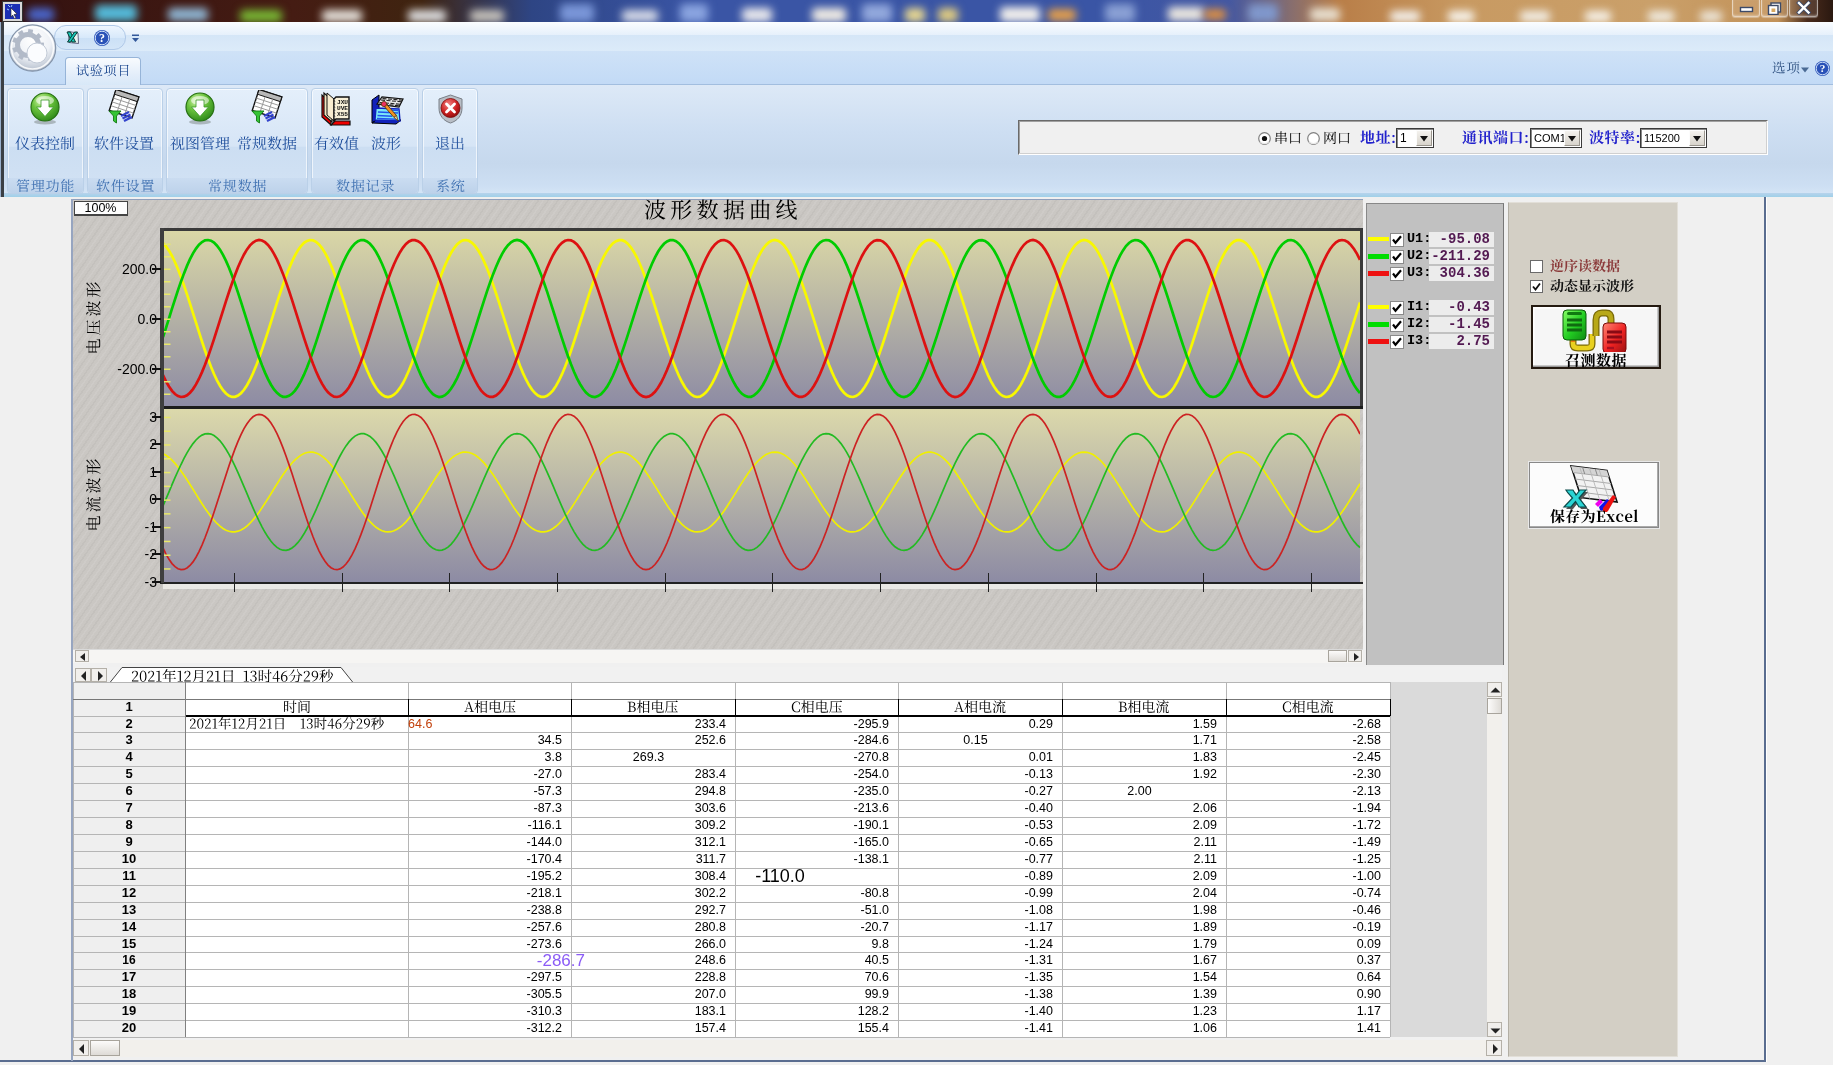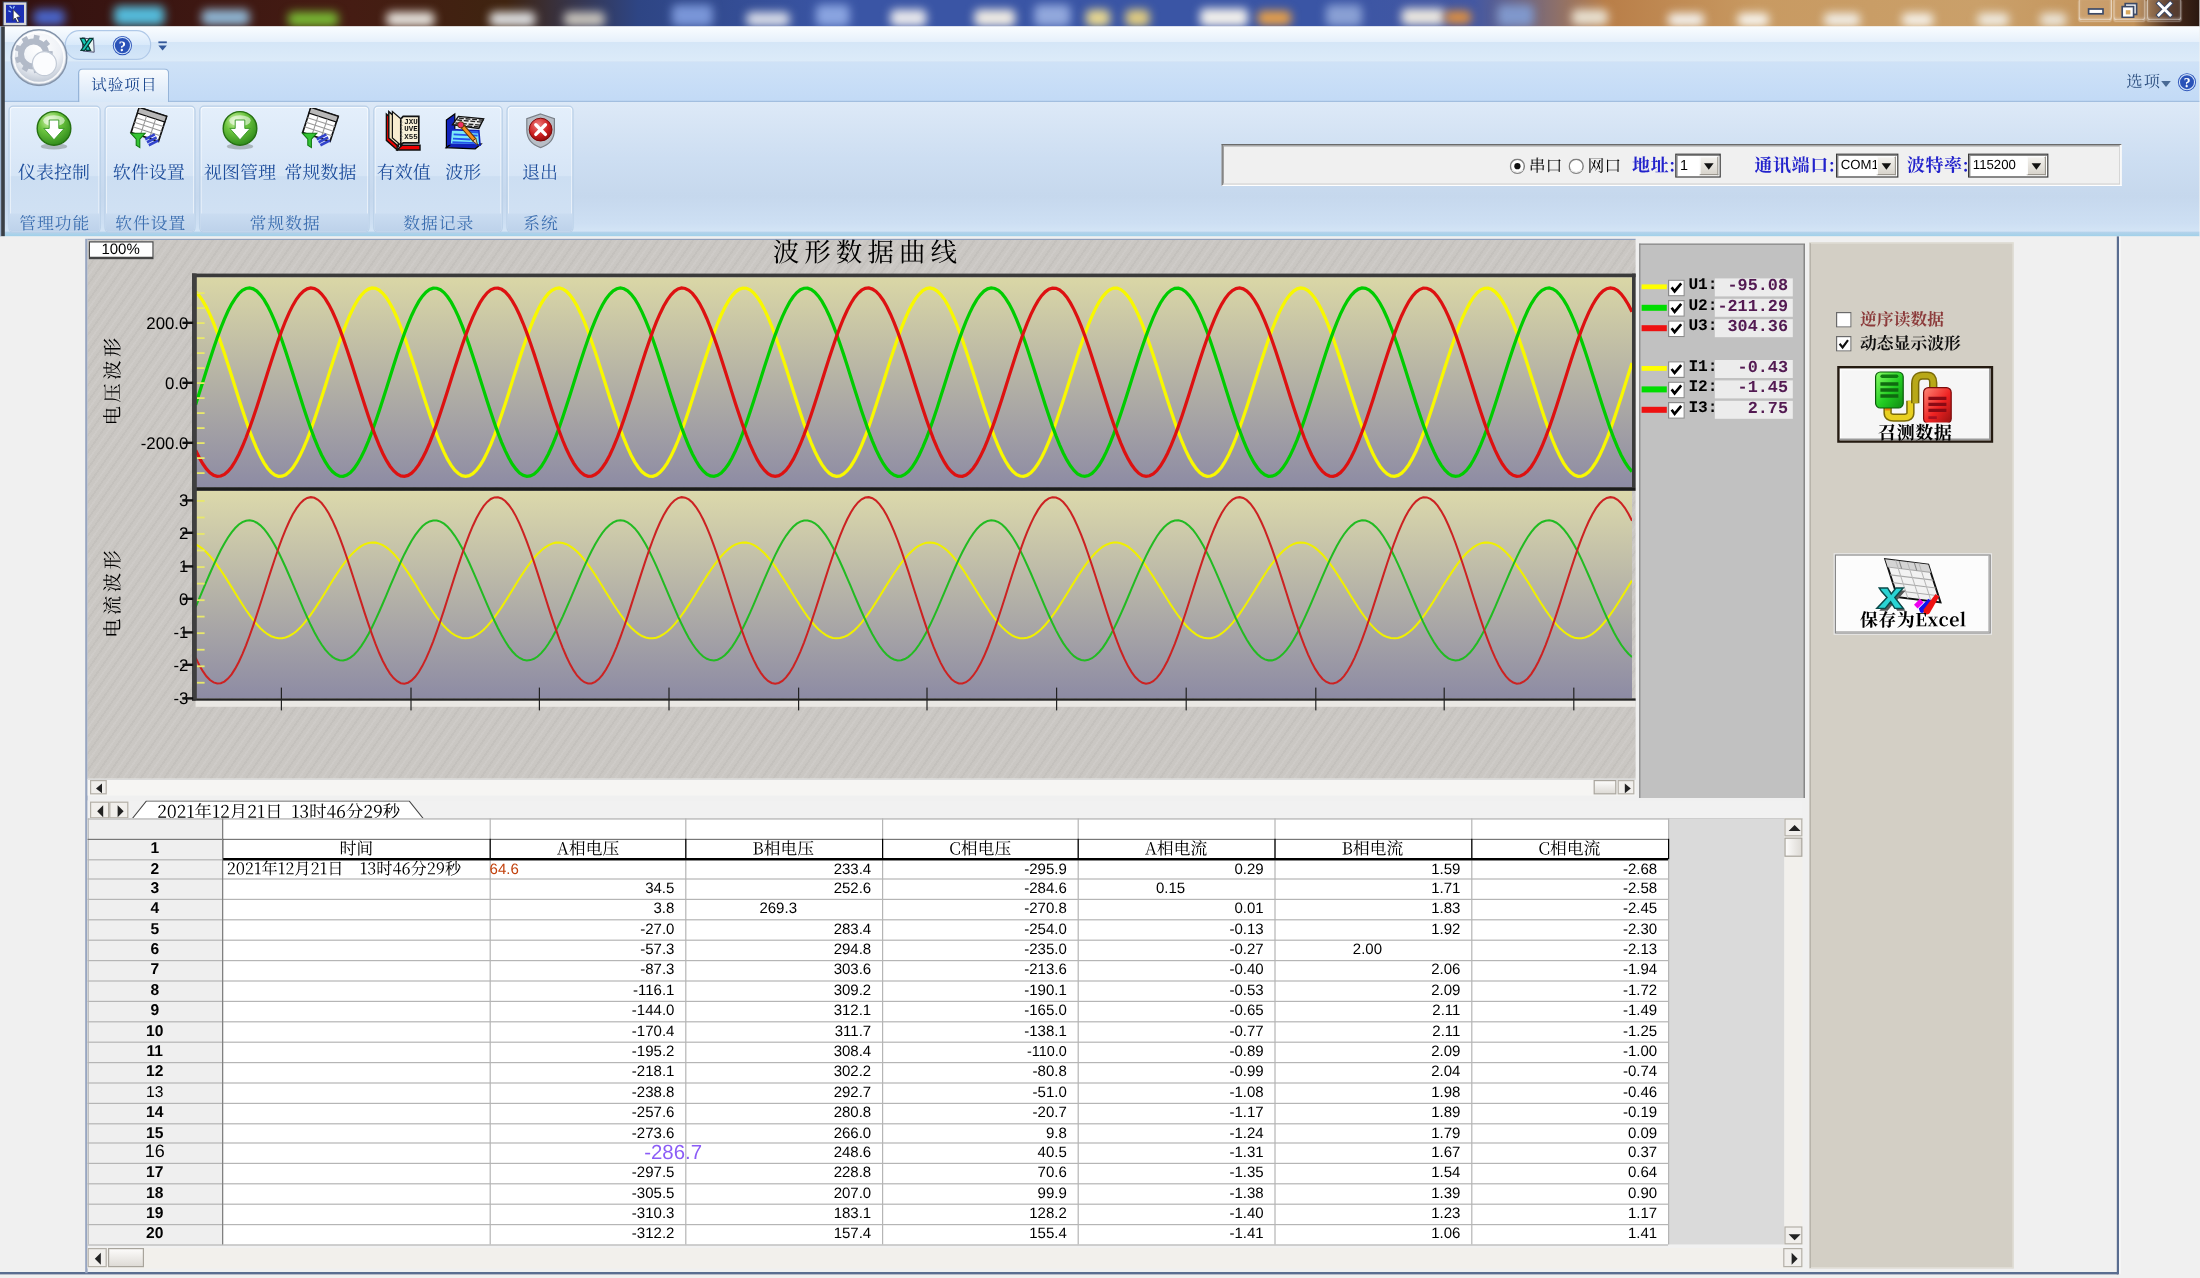--- a/index.html
+++ b/index.html
@@ -583,24 +583,24 @@
 <div class="abs" style="left:73px;top:732.4px;width:112px;height:16.92px;font-size:13px;font-weight:bold;text-align:center;line-height:16.92px">3</div>
 <div class="abs" style="left:73px;top:749.3px;width:112px;height:16.92px;font-size:13px;font-weight:bold;text-align:center;line-height:16.92px">4</div>
 <div class="abs" style="left:73px;top:766.3px;width:112px;height:16.92px;font-size:13px;font-weight:bold;text-align:center;line-height:16.92px">5</div>
 <div class="abs" style="left:73px;top:783.2px;width:112px;height:16.92px;font-size:13px;font-weight:bold;text-align:center;line-height:16.92px">6</div>
 <div class="abs" style="left:73px;top:800.1px;width:112px;height:16.92px;font-size:13px;font-weight:bold;text-align:center;line-height:16.92px">7</div>
 <div class="abs" style="left:73px;top:817.0px;width:112px;height:16.92px;font-size:13px;font-weight:bold;text-align:center;line-height:16.92px">8</div>
 <div class="abs" style="left:73px;top:833.9px;width:112px;height:16.92px;font-size:13px;font-weight:bold;text-align:center;line-height:16.92px">9</div>
 <div class="abs" style="left:73px;top:850.9px;width:112px;height:16.92px;font-size:13px;font-weight:bold;text-align:center;line-height:16.92px">10</div>
 <div class="abs" style="left:73px;top:867.8px;width:112px;height:16.92px;font-size:13px;font-weight:bold;text-align:center;line-height:16.92px">11</div>
 <div class="abs" style="left:73px;top:884.7px;width:112px;height:16.92px;font-size:13px;font-weight:bold;text-align:center;line-height:16.92px">12</div>
-<div class="abs" style="left:73px;top:901.6px;width:112px;height:16.92px;font-size:13px;font-weight:normal;text-align:center;line-height:16.92px">13</div>
+<div class="abs" style="left:73px;top:901.6px;width:112px;height:16.92px;font-size:13px;font-weight:bold;text-align:center;line-height:16.92px">13</div>
 <div class="abs" style="left:73px;top:918.5px;width:112px;height:16.92px;font-size:13px;font-weight:bold;text-align:center;line-height:16.92px">14</div>
 <div class="abs" style="left:73px;top:935.5px;width:112px;height:16.92px;font-size:13px;font-weight:bold;text-align:center;line-height:16.92px">15</div>
-<div class="abs" style="left:73px;top:952.4px;width:112px;height:16.92px;font-size:15px;font-weight:normal;text-align:center;line-height:16.92px">16</div>
+<div class="abs" style="left:73px;top:952.4px;width:112px;height:16.92px;font-size:12px;font-weight:bold;text-align:center;line-height:16.92px">16</div>
 <div class="abs" style="left:73px;top:969.3px;width:112px;height:16.92px;font-size:13px;font-weight:bold;text-align:center;line-height:16.92px">17</div>
 <div class="abs" style="left:73px;top:986.2px;width:112px;height:16.92px;font-size:13px;font-weight:bold;text-align:center;line-height:16.92px">18</div>
 <div class="abs" style="left:73px;top:1003.1px;width:112px;height:16.92px;font-size:13px;font-weight:bold;text-align:center;line-height:16.92px">19</div>
 <div class="abs" style="left:73px;top:1020.1px;width:112px;height:16.92px;font-size:13px;font-weight:bold;text-align:center;line-height:16.92px">20</div>
 <svg style="position:absolute;left:189.0px;top:716.5px;overflow:visible" width="195" height="17">
     <path transform="translate(0,11.6)" d="M0.9 0H6.9V-0.9H1.6C2.4 -1.8 3.2 -2.7 3.6 -3.1C5.7 -5.2 6.5 -6.2 6.5 -7.5C6.5 -9.1 5.6 -10 3.8 -10C2.4 -10 1.1 -9.3 0.9 -8C0.9 -7.7 1.2 -7.5 1.4 -7.5C1.7 -7.5 1.9 -7.7 2.1 -8.2L2.4 -9.4C2.8 -9.6 3.1 -9.6 3.4 -9.6C4.6 -9.6 5.3 -8.8 5.3 -7.5C5.3 -6.3 4.8 -5.4 3.3 -3.6C2.7 -2.8 1.8 -1.8 0.9 -0.7ZM11.3 0.2C12.9 0.2 14.4 -1.3 14.4 -4.9C14.4 -8.6 12.9 -10 11.3 -10C9.7 -10 8.2 -8.6 8.2 -4.9C8.2 -1.3 9.7 0.2 11.3 0.2ZM11.3 -0.2C10.3 -0.2 9.3 -1.4 9.3 -4.9C9.3 -8.5 10.3 -9.6 11.3 -9.6C12.3 -9.6 13.3 -8.5 13.3 -4.9C13.3 -1.4 12.3 -0.2 11.3 -0.2ZM15.9 0H22V-0.9H16.7C17.5 -1.8 18.3 -2.7 18.7 -3.1C20.7 -5.2 21.5 -6.2 21.5 -7.5C21.5 -9.1 20.6 -10 18.8 -10C17.4 -10 16.1 -9.3 15.9 -8C16 -7.7 16.2 -7.5 16.5 -7.5C16.8 -7.5 17 -7.7 17.1 -8.2L17.5 -9.4C17.8 -9.6 18.1 -9.6 18.5 -9.6C19.7 -9.6 20.4 -8.8 20.4 -7.5C20.4 -6.3 19.8 -5.4 18.4 -3.6C17.7 -2.8 16.8 -1.8 15.9 -0.7ZM23.6 0 28.3 0V-0.4L26.6 -0.6L26.6 -3.1V-7.7L26.6 -9.8L26.4 -10L23.5 -9.2V-8.8L25.5 -9.1V-3.1L25.4 -0.6L23.6 -0.4ZM32.9 -11.5C32.1 -9.3 30.7 -7.2 29.4 -6L29.6 -5.8C30.7 -6.6 31.8 -7.6 32.7 -8.9H35.8V-6.4H33L31.9 -6.9V-2.9H29.5L29.6 -2.5H35.8V1H35.9C36.4 1 36.7 0.8 36.7 0.8V-2.5H41.5C41.7 -2.5 41.8 -2.6 41.9 -2.7C41.4 -3.2 40.6 -3.8 40.6 -3.8L39.9 -2.9H36.7V-6H40.6C40.8 -6 40.9 -6.1 40.9 -6.2C40.5 -6.7 39.7 -7.2 39.7 -7.2L39.1 -6.4H36.7V-8.9H41C41.2 -8.9 41.3 -9 41.4 -9.2C40.9 -9.6 40.1 -10.2 40.1 -10.2L39.4 -9.3H33C33.3 -9.8 33.5 -10.3 33.8 -10.7C34.1 -10.7 34.2 -10.8 34.3 -11ZM35.8 -2.9H32.8V-6H35.8ZM43.5 0 48.2 0V-0.4L46.5 -0.6L46.4 -3.1V-7.7L46.5 -9.8L46.3 -10L43.4 -9.2V-8.8L45.3 -9.1V-3.1L45.3 -0.6L43.5 -0.4ZM49.7 0H55.7V-0.9H50.4C51.2 -1.8 52 -2.7 52.4 -3.1C54.5 -5.2 55.3 -6.2 55.3 -7.5C55.3 -9.1 54.4 -10 52.6 -10C51.2 -10 49.9 -9.3 49.7 -8C49.7 -7.7 50 -7.5 50.2 -7.5C50.5 -7.5 50.7 -7.7 50.9 -8.2L51.2 -9.4C51.6 -9.6 51.9 -9.6 52.2 -9.6C53.4 -9.6 54.1 -8.8 54.1 -7.5C54.1 -6.3 53.6 -5.4 52.1 -3.6C51.5 -2.8 50.6 -1.8 49.7 -0.7ZM65.9 -9.9V-7.2H60.6V-9.9ZM59.7 -10.3V-6C59.7 -3.3 59.3 -0.9 57 0.9L57.2 1.1C59.3 -0.2 60.1 -1.9 60.4 -3.7H65.9V-0.4C65.9 -0.2 65.8 -0.1 65.5 -0.1C65.2 -0.1 63.6 -0.2 63.6 -0.2V0C64.3 0.1 64.7 0.2 64.9 0.4C65.1 0.5 65.2 0.8 65.2 1.1C66.6 0.9 66.8 0.4 66.8 -0.3V-9.7C67.1 -9.7 67.3 -9.9 67.4 -10L66.2 -10.8L65.8 -10.3H60.8L59.7 -10.7ZM65.9 -6.8V-4.1H60.5C60.6 -4.8 60.6 -5.4 60.6 -6V-6.8ZM70.7 0H76.7V-0.9H71.4C72.3 -1.8 73.1 -2.7 73.5 -3.1C75.5 -5.2 76.3 -6.2 76.3 -7.5C76.3 -9.1 75.4 -10 73.6 -10C72.2 -10 70.9 -9.3 70.7 -8C70.8 -7.7 71 -7.5 71.3 -7.5C71.6 -7.5 71.8 -7.7 71.9 -8.2L72.2 -9.4C72.6 -9.6 72.9 -9.6 73.3 -9.6C74.5 -9.6 75.2 -8.8 75.2 -7.5C75.2 -6.3 74.6 -5.4 73.2 -3.6C72.5 -2.8 71.6 -1.8 70.7 -0.7ZM78.4 0 83.1 0V-0.4L81.4 -0.6L81.4 -3.1V-7.7L81.4 -9.8L81.2 -10L78.3 -9.2V-8.8L80.3 -9.1V-3.1L80.2 -0.6L78.4 -0.4ZM93.6 -5V-0.6H87.3V-5ZM93.6 -5.4H87.3V-9.6H93.6ZM86.5 -10V0.9H86.6C87 0.9 87.3 0.7 87.3 0.6V-0.3H93.6V0.9H93.8C94.1 0.9 94.6 0.6 94.6 0.5V-9.4C94.8 -9.5 95.1 -9.6 95.1 -9.7L94 -10.6L93.5 -10H87.4L86.5 -10.4ZM111.7 0 116.5 0V-0.4L114.8 -0.6L114.7 -3.1V-7.7L114.8 -9.8L114.6 -10L111.7 -9.2V-8.8L113.6 -9.1V-3.1L113.6 -0.6L111.7 -0.4ZM120.5 0.2C122.4 0.2 123.7 -0.9 123.7 -2.5C123.7 -4 122.9 -4.9 121.2 -5.2C122.7 -5.5 123.5 -6.5 123.5 -7.7C123.5 -9.1 122.5 -10 120.7 -10C119.4 -10 118.2 -9.5 118 -8.2C118.1 -7.9 118.3 -7.8 118.5 -7.8C118.9 -7.8 119.1 -8 119.2 -8.4L119.5 -9.5C119.8 -9.6 120.2 -9.6 120.5 -9.6C121.6 -9.6 122.3 -8.9 122.3 -7.6C122.3 -6.2 121.4 -5.4 120.1 -5.4H119.5V-4.9H120.1C121.8 -4.9 122.6 -4.1 122.6 -2.6C122.6 -1.1 121.7 -0.2 120.2 -0.2C119.9 -0.2 119.5 -0.3 119.2 -0.4L118.9 -1.4C118.8 -1.9 118.6 -2.1 118.3 -2.1C118 -2.1 117.8 -2 117.7 -1.7C118 -0.5 119 0.2 120.5 0.2ZM130.7 -6 130.5 -5.9C131.2 -5.1 132 -3.8 132.1 -2.7C133.1 -1.8 134 -4.3 130.7 -6ZM128.6 -2.3H126.5V-5.8H128.6ZM125.7 -10.5V-0H125.8C126.3 -0 126.5 -0.3 126.5 -0.3V-1.8H128.6V-0.7H128.8C129.1 -0.7 129.5 -0.9 129.5 -1V-9.5C129.7 -9.6 130 -9.7 130.1 -9.8L129 -10.6L128.5 -10.1H126.7ZM128.6 -6.2H126.5V-9.7H128.6ZM136.6 -8.9 135.9 -8H135.3V-10.6C135.6 -10.7 135.8 -10.8 135.8 -11L134.4 -11.2V-8H129.8L129.9 -7.6H134.4V-0.4C134.4 -0.1 134.3 -0.1 134 -0.1C133.7 -0.1 131.9 -0.2 131.9 -0.2V0C132.7 0.1 133.1 0.2 133.3 0.4C133.6 0.5 133.7 0.8 133.7 1.1C135.1 0.9 135.3 0.4 135.3 -0.3V-7.6H137.4C137.6 -7.6 137.7 -7.7 137.7 -7.8C137.3 -8.3 136.6 -8.9 136.6 -8.9ZM142.7 0.2H143.7V-2.6H145.3V-3.4H143.7V-10H142.9L138.6 -3.2V-2.6H142.7ZM139.1 -3.4 141 -6.3 142.7 -8.9V-3.4ZM149.5 0.2C151.2 0.2 152.5 -1.1 152.5 -3C152.5 -4.8 151.5 -5.9 149.9 -5.9C149 -5.9 148.2 -5.6 147.6 -4.9C147.9 -7.3 149.5 -9.2 152.2 -9.7L152.1 -10C148.6 -9.6 146.4 -6.9 146.4 -3.7C146.4 -1.3 147.5 0.2 149.5 0.2ZM147.5 -4.5C148.2 -5.1 148.8 -5.4 149.5 -5.4C150.6 -5.4 151.3 -4.5 151.3 -2.9C151.3 -1.2 150.5 -0.2 149.5 -0.2C148.3 -0.2 147.5 -1.6 147.5 -3.9ZM159.3 -10.8 157.9 -11.3C157.2 -9.2 155.6 -6.7 153.5 -5.1L153.7 -5C156.2 -6.3 157.8 -8.6 158.7 -10.6C159.1 -10.6 159.2 -10.6 159.3 -10.8ZM162.3 -11.1 161.4 -11.4 161.2 -11.3C161.9 -8.3 163.2 -6.4 165.4 -5.1C165.6 -5.4 165.9 -5.7 166.3 -5.8L166.3 -5.9C164.1 -6.8 162.6 -8.6 161.8 -10.5C162 -10.7 162.2 -10.9 162.3 -11.1ZM159.5 -5.9H155.5L155.6 -5.5H158.5C158.4 -3.6 157.9 -1.1 154.3 0.9L154.4 1.1C158.5 -0.8 159.3 -3.3 159.5 -5.5H162.7C162.5 -2.7 162.3 -0.6 161.8 -0.2C161.7 -0.1 161.6 -0.1 161.3 -0.1C161 -0.1 159.9 -0.2 159.3 -0.2L159.2 0C159.8 0.1 160.5 0.2 160.7 0.4C160.9 0.5 160.9 0.8 160.9 1C161.6 1 162.1 0.9 162.5 0.5C163.1 -0.1 163.4 -2.3 163.5 -5.4C163.8 -5.4 164 -5.5 164.1 -5.6L163.1 -6.4L162.5 -5.9ZM167.5 0H173.5V-0.9H168.2C169.1 -1.8 169.9 -2.7 170.2 -3.1C172.3 -5.2 173.1 -6.2 173.1 -7.5C173.1 -9.1 172.2 -10 170.4 -10C169 -10 167.7 -9.3 167.5 -8C167.6 -7.7 167.8 -7.5 168 -7.5C168.4 -7.5 168.6 -7.7 168.7 -8.2L169 -9.4C169.4 -9.6 169.7 -9.6 170.1 -9.6C171.3 -9.6 172 -8.8 172 -7.5C172 -6.3 171.4 -5.4 170 -3.6C169.3 -2.8 168.4 -1.8 167.5 -0.7ZM175.6 0.2C179.1 -0.7 181 -3.1 181 -6.1C181 -8.5 179.8 -10 177.9 -10C176.2 -10 174.9 -8.8 174.9 -6.9C174.9 -5.1 176.1 -3.9 177.7 -3.9C178.6 -3.9 179.3 -4.2 179.7 -4.8C179.4 -2.6 178 -1 175.5 -0.1ZM179.8 -5.2C179.3 -4.7 178.8 -4.5 178.1 -4.5C176.9 -4.5 176 -5.4 176 -7C176 -8.7 176.9 -9.6 177.9 -9.6C179 -9.6 179.9 -8.5 179.9 -6.1C179.9 -5.8 179.8 -5.5 179.8 -5.2ZM192 -11.2 190.6 -11.3V-3.3H190.7C191.1 -3.3 191.5 -3.6 191.5 -3.7V-10.8C191.8 -10.8 191.9 -11 192 -11.2ZM192.5 -9 192.3 -8.9C193 -8 193.8 -6.6 193.8 -5.4C194.8 -4.5 195.7 -6.9 192.5 -9ZM194.7 -4.7 193.3 -5.3C191.9 -1.6 189.8 -0.2 186.7 0.8L186.8 1.1C190.2 0.3 192.4 -1.1 194.1 -4.5C194.5 -4.5 194.6 -4.5 194.7 -4.7ZM190.1 -8.7 188.6 -9C188.4 -7.3 187.9 -5.5 187.4 -4.3L187.6 -4.2C188.4 -5.2 189.1 -6.8 189.6 -8.4C189.9 -8.4 190 -8.5 190.1 -8.7ZM186.9 -8 186.3 -7.2H185.6V-9.8C186.2 -10 186.8 -10.2 187.3 -10.3C187.6 -10.2 187.8 -10.2 187.9 -10.3L186.9 -11.2C185.9 -10.7 183.9 -9.9 182.3 -9.5L182.4 -9.2C183.1 -9.3 183.9 -9.5 184.7 -9.7V-7.2L182.2 -7.2L182.3 -6.8H184.4C183.9 -4.9 183.1 -3 182.1 -1.6L182.2 -1.4C183.3 -2.4 184.1 -3.6 184.7 -4.9V1.1H184.8C185.3 1.1 185.6 0.8 185.6 0.8V-5.6C186 -5 186.4 -4.2 186.5 -3.5C187.3 -2.8 188.1 -4.6 185.6 -6V-6.8H187.6C187.8 -6.8 187.9 -6.8 188 -7C187.6 -7.4 186.9 -8 186.9 -8Z" fill="#000"></path>
   </svg>
 <div class="abs" style="left:408px;top:715.5px;width:154px;height:16.92px;font-size:12.5px;line-height:17.4px;color:#c2410c">64.6</div>
 <div class="abs" style="left:571px;top:715.5px;width:155px;height:16.92px;font-size:12.5px;text-align:right;line-height:17.4px;color:#000">233.4</div>
 <div class="abs" style="left:735px;top:715.5px;width:154px;height:16.92px;font-size:12.5px;text-align:right;line-height:17.4px;color:#000">-295.9</div>
@@ -650,21 +650,21 @@
 <div class="abs" style="left:1062px;top:833.9px;width:155px;height:16.92px;font-size:12.5px;text-align:right;line-height:17.4px;color:#000">2.11</div>
 <div class="abs" style="left:1226px;top:833.9px;width:155px;height:16.92px;font-size:12.5px;text-align:right;line-height:17.4px;color:#000">-1.49</div>
 <div class="abs" style="left:408px;top:850.9px;width:154px;height:16.92px;font-size:12.5px;text-align:right;line-height:17.4px;color:#000">-170.4</div>
 <div class="abs" style="left:571px;top:850.9px;width:155px;height:16.92px;font-size:12.5px;text-align:right;line-height:17.4px;color:#000">311.7</div>
 <div class="abs" style="left:735px;top:850.9px;width:154px;height:16.92px;font-size:12.5px;text-align:right;line-height:17.4px;color:#000">-138.1</div>
 <div class="abs" style="left:898px;top:850.9px;width:155px;height:16.92px;font-size:12.5px;text-align:right;line-height:17.4px;color:#000">-0.77</div>
 <div class="abs" style="left:1062px;top:850.9px;width:155px;height:16.92px;font-size:12.5px;text-align:right;line-height:17.4px;color:#000">2.11</div>
 <div class="abs" style="left:1226px;top:850.9px;width:155px;height:16.92px;font-size:12.5px;text-align:right;line-height:17.4px;color:#000">-1.25</div>
 <div class="abs" style="left:408px;top:867.8px;width:154px;height:16.92px;font-size:12.5px;text-align:right;line-height:17.4px;color:#000">-195.2</div>
 <div class="abs" style="left:571px;top:867.8px;width:155px;height:16.92px;font-size:12.5px;text-align:right;line-height:17.4px;color:#000">308.4</div>
-<div class="abs" style="left:735px;top:867.8px;width:154px;height:16.92px;font-size:12px;text-align:right;line-height:17.4px;color:#000">-110.0</div>
+<div class="abs" style="left:703px;top:867.8px;width:154px;height:16.92px;font-size:18px;text-align:center;line-height:17.4px;color:#000">-110.0</div>
 <div class="abs" style="left:898px;top:867.8px;width:155px;height:16.92px;font-size:12.5px;text-align:right;line-height:17.4px;color:#000">-0.89</div>
 <div class="abs" style="left:1062px;top:867.8px;width:155px;height:16.92px;font-size:12.5px;text-align:right;line-height:17.4px;color:#000">2.09</div>
 <div class="abs" style="left:1226px;top:867.8px;width:155px;height:16.92px;font-size:12.5px;text-align:right;line-height:17.4px;color:#000">-1.00</div>
 <div class="abs" style="left:408px;top:884.7px;width:154px;height:16.92px;font-size:12.5px;text-align:right;line-height:17.4px;color:#000">-218.1</div>
 <div class="abs" style="left:571px;top:884.7px;width:155px;height:16.92px;font-size:12.5px;text-align:right;line-height:17.4px;color:#000">302.2</div>
 <div class="abs" style="left:735px;top:884.7px;width:154px;height:16.92px;font-size:12.5px;text-align:right;line-height:17.4px;color:#000">-80.8</div>
 <div class="abs" style="left:898px;top:884.7px;width:155px;height:16.92px;font-size:12.5px;text-align:right;line-height:17.4px;color:#000">-0.99</div>
 <div class="abs" style="left:1062px;top:884.7px;width:155px;height:16.92px;font-size:12.5px;text-align:right;line-height:17.4px;color:#000">2.04</div>
 <div class="abs" style="left:1226px;top:884.7px;width:155px;height:16.92px;font-size:12.5px;text-align:right;line-height:17.4px;color:#000">-0.74</div>
 <div class="abs" style="left:408px;top:901.6px;width:154px;height:16.92px;font-size:12.5px;text-align:right;line-height:17.4px;color:#000">-238.8</div>

